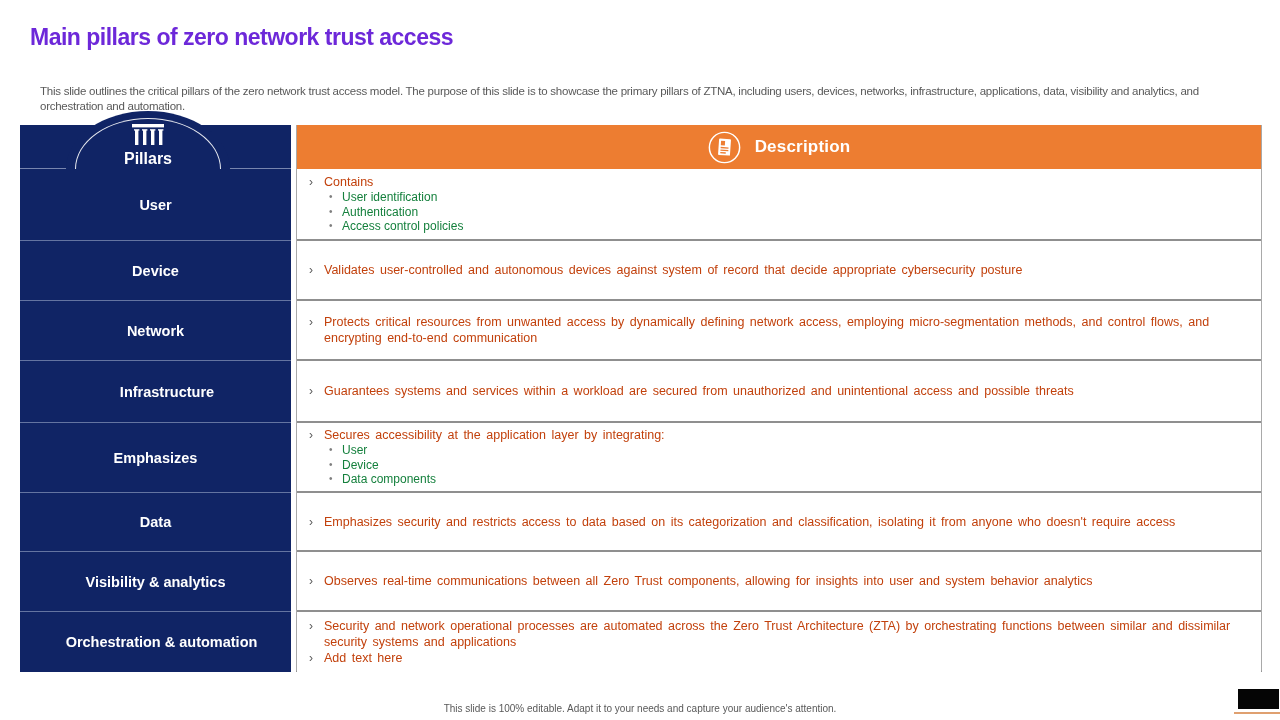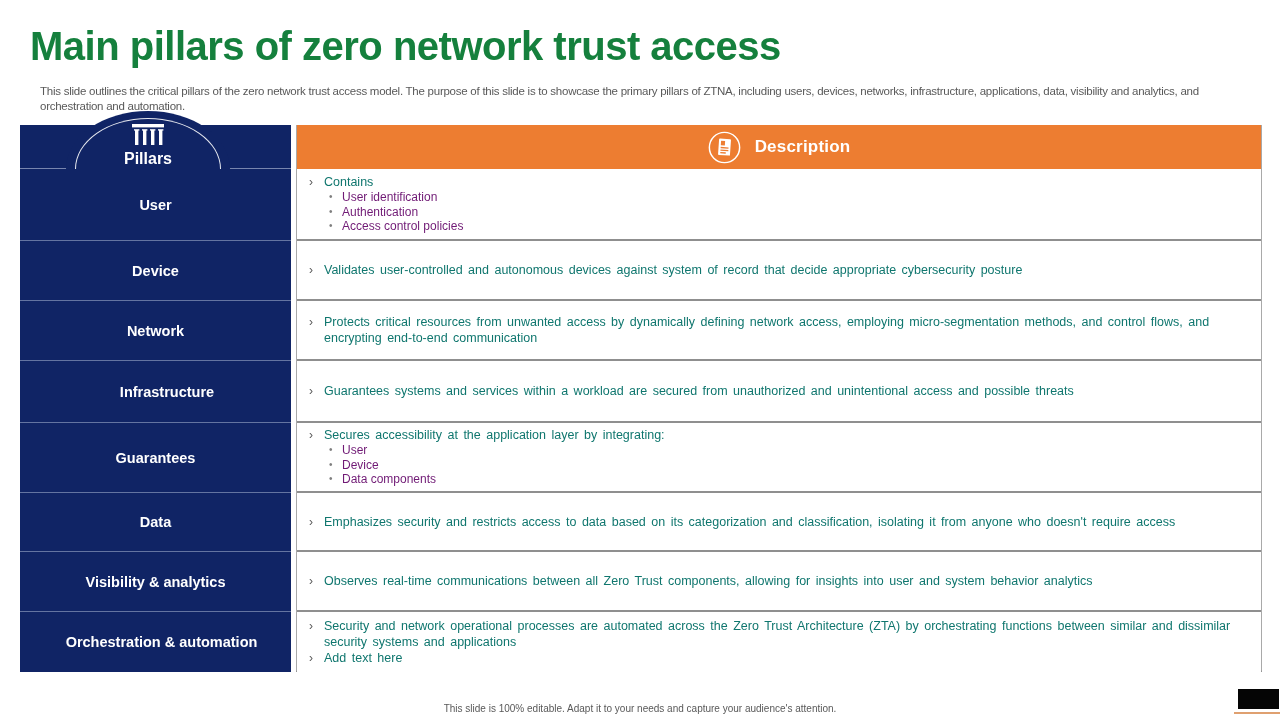--- a/index.html
+++ b/index.html
@@ -4,21 +4,21 @@
 <style>
   * { margin:0; padding:0; box-sizing:border-box; }
   html,body { background:#ffffff; }
   .slide {
     position:relative; width:1280px; height:720px; background:#ffffff;
     font-family:"Liberation Sans", sans-serif; overflow:hidden;
   }
   
   .title {
     position:absolute; left:30px; top:24px; width:1000px;
-    font-size:40px; font-weight:700; color:#15803d; letter-spacing:-0.5px;
+    font-size:23px; font-weight:700; color:#6d28d9; letter-spacing:-0.5px;
   }
   
   .subtitle {
     position:absolute; left:40px; top:84px; width:1215px;
     font-size:11.5px; letter-spacing:-0.25px; line-height:14.5px; color:#595959;
   }
   
   .table { position:absolute; left:20px; top:125px; width:1126px; height:547px; }
   .pillars-col {
     position:absolute; left:0; top:0; width:271px; height:547px;
@@ -61,24 +61,24 @@
   }
   .desc-header-label { color:#ffffff; font-weight:700; font-size:17px; letter-spacing:0.2px; }
   .desc-cell {
     display:flex; flex-direction:column; justify-content:center;
     padding:4px 14px 4px 9px; border-bottom:2px solid #8f8f8f;
     background:#ffffff;
   }
   .desc-cell:last-child { border-bottom:none; }
   .bullet { display:grid; grid-template-columns:18px 1fr; line-height:16px; }
   .chev { color:#595959; font-size:12px; text-align:left; padding-left:3px; }
-  .btext { color:#0f766e; font-size:12.5px; word-spacing:2px; }
+  .btext { color:#c2410c; font-size:12.5px; word-spacing:2px; }
   .subbullet { display:grid; grid-template-columns:15px 1fr; margin-left:21px; line-height:14.5px; }
   .dot { color:#7f7f7f; font-size:10px; padding-left:2px; }
-  .stext { color:#701a75; font-size:12px; }
+  .stext { color:#15803d; font-size:12px; }
   
   .footer {
     position:absolute; left:0; right:0; top:703px; text-align:center;
     font-size:10px; color:#595959;
   }
   
   .corner-shape {
     position:absolute; left:1234px; top:686px; width:46px; height:28px;
     background:#ffffff; border-bottom:2px solid #dfa070;
   }
@@ -122,21 +122,21 @@
           <div class="pillar-cell" style="height: 60px;">
             <span class="pillar-label">Device</span>
           </div>
           <div class="pillar-cell" style="height: 60px;">
             <span class="pillar-label">Network</span>
           </div>
           <div class="pillar-cell" style="height: 62px; padding-left: 23px;">
             <span class="pillar-label">Infrastructure</span>
           </div>
           <div class="pillar-cell" style="height: 70px;">
-            <span class="pillar-label">Guarantees</span>
+            <span class="pillar-label">Emphasizes</span>
           </div>
           <div class="pillar-cell" style="height: 59px;">
             <span class="pillar-label">Data</span>
           </div>
           <div class="pillar-cell" style="height: 60px;">
             <span class="pillar-label">Visibility &amp; analytics</span>
           </div>
           <div class="pillar-cell" style="height: 60px;">
             <span class="pillar-label">Orchestration &amp; automation</span>
           </div>

